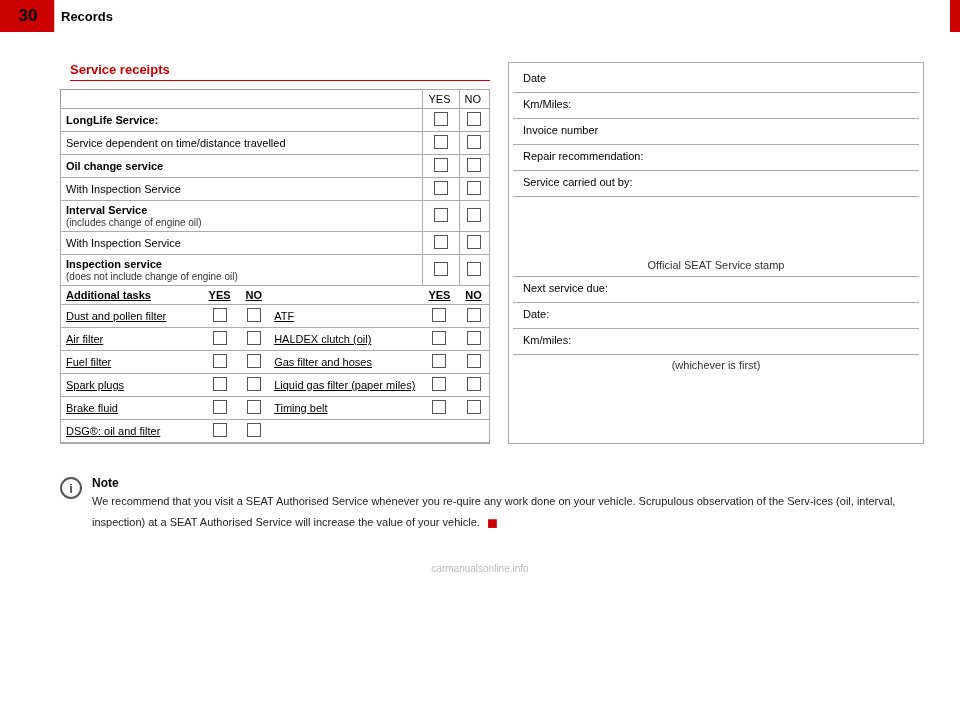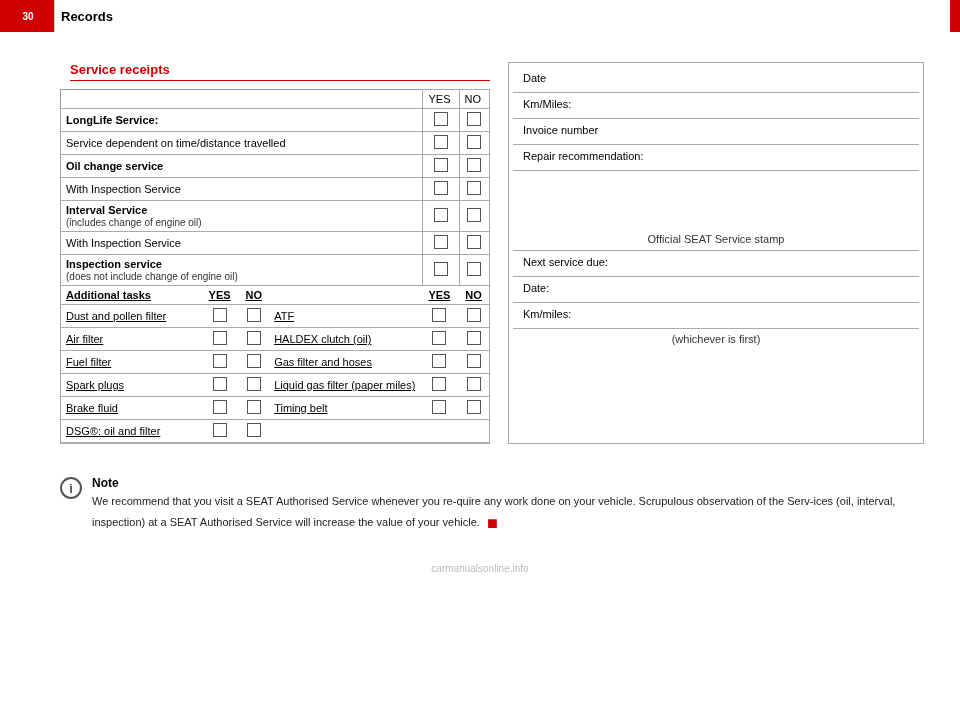--- a/index.html
+++ b/index.html
@@ -14,22 +14,22 @@
 
     
     .page-header {
       display: flex;
       align-items: center;
       height: 32px;
       background: #cc0000;
       padding: 0 10px;
     }
     .page-number {
-      color: #ffffff;
-      font-size: 10px;
+      color: #000000;
+      font-size: 17px;
       font-weight: bold;
       min-width: 36px;
       text-align: center;
     }
     .page-title {
       color: #000;
       font-size: 13px;
       font-weight: bold;
       margin-left: 8px;
       background: #fff;
@@ -355,20 +355,21 @@
       </tr>
     </tbody>
       </table>
   </div>
 
   <div class="right-panel">
     <div class="info-field">Date</div>
     <div class="info-field">Km/Miles:</div>
     <div class="info-field">Invoice number</div>
     <div class="info-field">Repair recommendation:</div>
+    <div class="info-field">Service carried out by:</div>
     <div class="info-field-tall">
       <span class="stamp-label">Official SEAT Service stamp</span>
     </div>
     <div class="info-field">Next service due:</div>
     <div class="info-field">Date:</div>
     <div class="info-field">Km/miles:</div>
     <div class="whichever-row">(whichever is first)</div>
   </div>
 
 </div>

